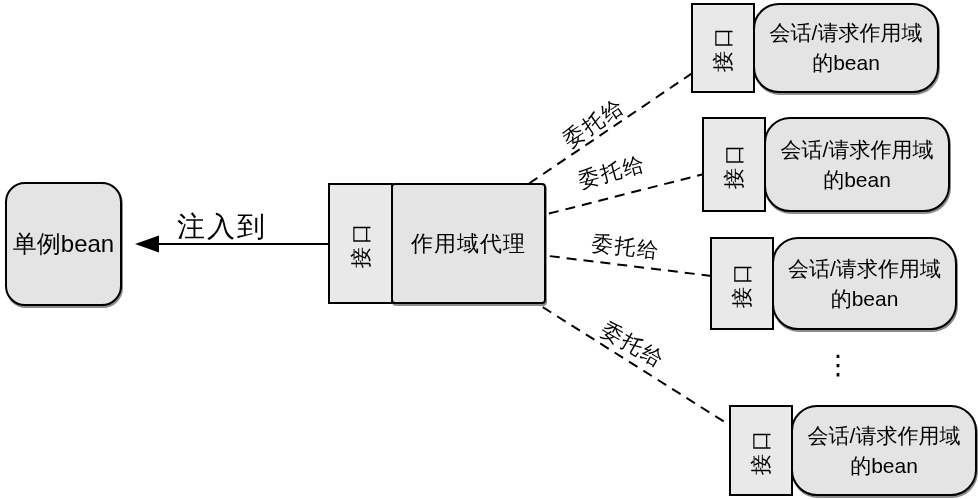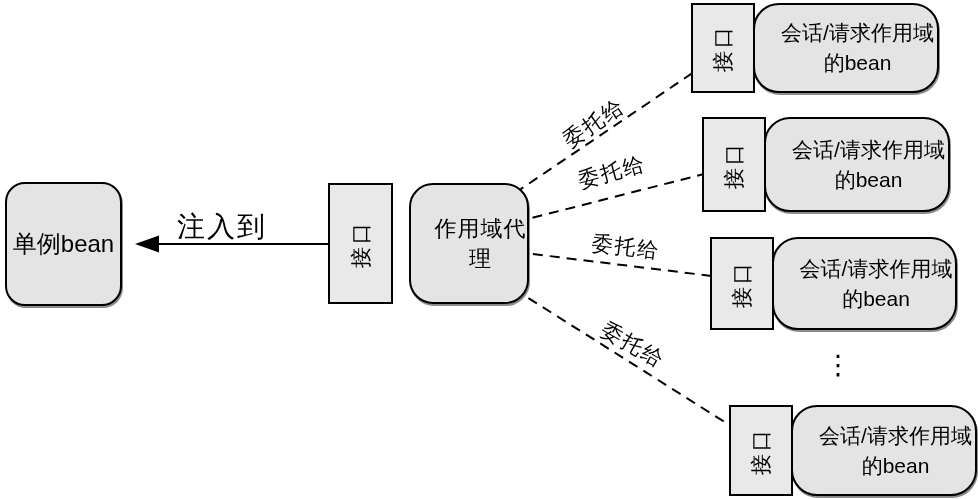--- a/index.html
+++ b/index.html
@@ -11,21 +11,21 @@
   html,body{margin:0;padding:0;background:#fff;}
   .canvas{
     position:relative;width:978px;height:499px;background:var(--bg);
     font-family:"Liberation Sans","DejaVu Sans",sans-serif;color:#000;overflow:hidden;
   }
   .connector-layer{position:absolute;left:0;top:0;width:978px;height:499px;z-index:1;}
   .box{position:absolute;box-sizing:border-box;border:2px solid var(--line);
        display:flex;align-items:center;justify-content:center;text-align:center;}
   .iface{background:var(--iface-fill);z-index:2;}
   .round{background:var(--box-fill);border-radius:26px;z-index:3;
-         box-shadow:1px 2px 0 rgba(0,0,0,0.45);padding-left:23px;}
+         box-shadow:1px 2px 0 rgba(0,0,0,0.45);}
   .singleton{border-radius:20px;background:var(--box-fill);z-index:3;
          box-shadow:1px 2px 0 rgba(0,0,0,0.45);font-size:24px;}
   .vtext{transform:rotate(-90deg);white-space:nowrap;font-size:21px;letter-spacing:3px;}
   .bean-label{font-size:21px;line-height:1.42;width:156px;}
   .proxy-label{font-size:22px;letter-spacing:1px;}
   .flabel{position:absolute;z-index:5;font-size:21px;white-space:nowrap;letter-spacing:2px;}
   .ellipsis{position:absolute;z-index:4;font-size:27px;line-height:1;
             transform:translate(-50%,0);letter-spacing:0;}
 </style>
 </head>
@@ -44,21 +44,21 @@
 
   <div class="box singleton" style="left:5px;top:182px;width:117px;height:124px;">
     <span>单例bean</span>
   </div>
 
   <div class="flabel" style="left:222px;top:227px;transform:translate(-50%,-50%);font-size:28px;">注入到</div>
 
   <div class="box iface" style="left:328px;top:183px;width:65px;height:121px;">
     <span class="vtext">接口</span>
   </div>
-  <div class="box round" style="left:391px;top:183px;width:120px;height:121px;border-radius:24px;margin-left:18px;">
+  <div class="box round" style="left:391px;top:183px;width:155px;height:121px;border-radius:4px;">
     <span class="proxy-label">作用域代理</span>
   </div>
 
   <div class="flabel" style="left:594px;top:123px;transform:translate(-50%,-50%) rotate(-34deg);">委托给</div>
   <div class="flabel" style="left:612px;top:172px;transform:translate(-50%,-50%) rotate(-15deg);">委托给</div>
   <div class="flabel" style="left:626px;top:247px;transform:translate(-50%,-50%) rotate(7deg);">委托给</div>
   <div class="flabel" style="left:633px;top:345px;transform:translate(-50%,-50%) rotate(30deg);">委托给</div>
 
   <div class="box iface" style="left:691px;top:3px;width:64px;height:90px;">
     <span class="vtext">接口</span>

